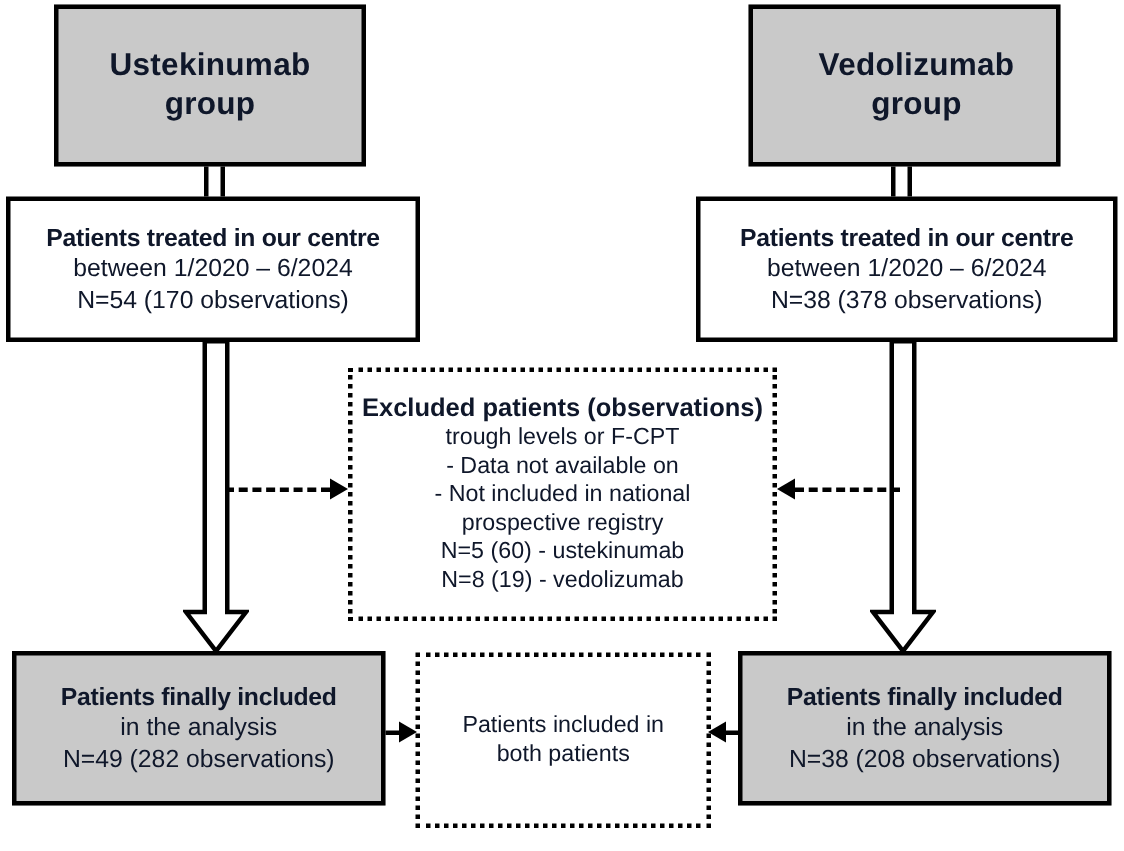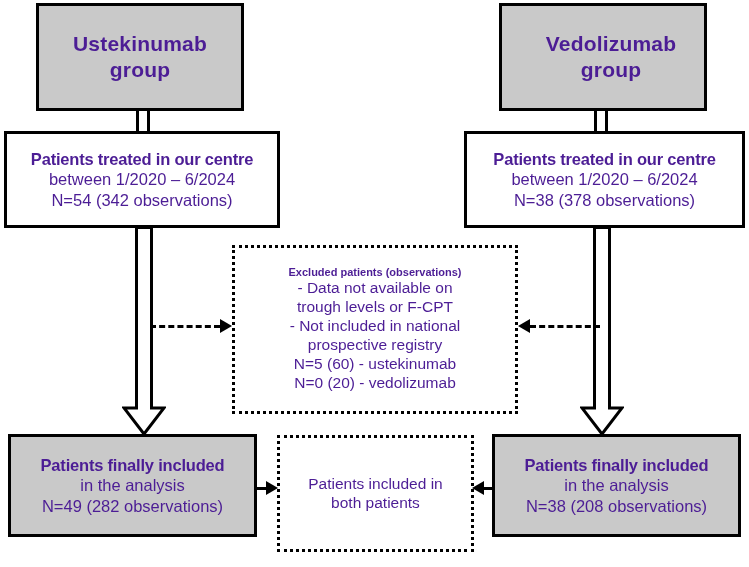--- a/index.html
+++ b/index.html
@@ -18,21 +18,21 @@
 
   
   .box {
     position: absolute;
     box-sizing: border-box;
     display: flex;
     flex-direction: column;
     align-items: center;
     justify-content: center;
     text-align: center;
-    color: #4c1d95;
+    color: #0f172a;
     line-height: 1.22;
   }
   .box-solid {
     border: 3px solid #000000;
     background: #ffffff;
   }
   .box-gray {
     border: 3px solid #000000;
     background: #c9c9c9;
   }
@@ -44,21 +44,21 @@
   .ln {
     display: block;
     white-space: pre;
   }
 
   
   .t-title   { font-size: 21px; font-weight: bold; letter-spacing: .2px; }
   .t-head    { font-size: 16.5px; font-weight: bold; letter-spacing: -0.2px; text-align: right; }
   .t-body    { font-size: 16.5px; }
   .t-sm      { font-size: 15.5px; }
-  .t-sm-b    { font-size: 11px; font-weight: bold; }
+  .t-sm-b    { font-size: 17px; font-weight: bold; }
 
   
   .stub { position: absolute; background: #000000; width: 3px; }
 
   
   .blockarrow { position: absolute; }
 
   
   .dash-h {
     position: absolute;
@@ -96,21 +96,21 @@
     <span class="ln t-title">Ustekinumab</span>
     <span class="ln t-title">group</span>
   </div>
 
   <div class="stub" style="left:136px; top:111px; height:22px;"></div>
   <div class="stub" style="left:147px; top:111px; height:22px;"></div>
 
   <div class="box box-solid" style="left:4px; top:131px; width:276px; height:97px;">
     <span class="ln t-head">Patients treated in our centre</span>
     <span class="ln t-body">between 1/2020 – 6/2024</span>
-    <span class="ln t-body">N=54 (342 observations)</span>
+    <span class="ln t-body">N=54 (170 observations)</span>
   </div>
 
   <svg class="blockarrow" style="left:122px; top:226px;" width="44" height="212" viewBox="0 0 44 212">
     <polygon points="14.5,1.5 29.5,1.5 29.5,182 42,182 22,208 2,182 14.5,182" fill="#ffffff" stroke="#000000" stroke-width="3" stroke-linejoin="miter"></polygon>
   </svg>
 
   <div class="box box-gray" style="left:8px; top:434px; width:249px; height:103px;">
     <span class="ln t-head">Patients finally included</span>
     <span class="ln t-body">in the analysis</span>
     <span class="ln t-body">N=49 (282 observations)</span>
@@ -135,26 +135,26 @@
   </svg>
 
   <div class="box box-gray" style="left:492px; top:434px; width:249px; height:103px;">
     <span class="ln t-head">Patients finally included</span>
     <span class="ln t-body">in the analysis</span>
     <span class="ln t-body">N=38 (208 observations)</span>
   </div>
 
   <div class="box box-dotted" style="left:232px; top:245px; width:286px; height:169px;">
     <span class="ln t-sm-b">Excluded patients (observations)</span>
+    <span class="ln t-sm">trough levels or F-CPT</span>
     <span class="ln t-sm">- Data not available on</span>
-    <span class="ln t-sm">trough levels or F-CPT</span>
     <span class="ln t-sm">- Not included in national</span>
     <span class="ln t-sm">prospective registry</span>
     <span class="ln t-sm">N=5 (60) - ustekinumab</span>
-    <span class="ln t-sm">N=0 (20) - vedolizumab</span>
+    <span class="ln t-sm">N=8 (19) - vedolizumab</span>
   </div>
 
   <div class="dash-h" style="left:150px; top:325px; width:70px;"></div>
   <div class="head head-right" style="left:220px; top:319px;"></div>
 
   <div class="dash-h" style="left:530px; top:325px; width:70px;"></div>
   <div class="head head-left" style="left:518px; top:319px;"></div>
 
   <div class="box box-dotted" style="left:277px; top:435px; width:197px; height:117px;">
     <span class="ln t-sm">Patients included in</span>

